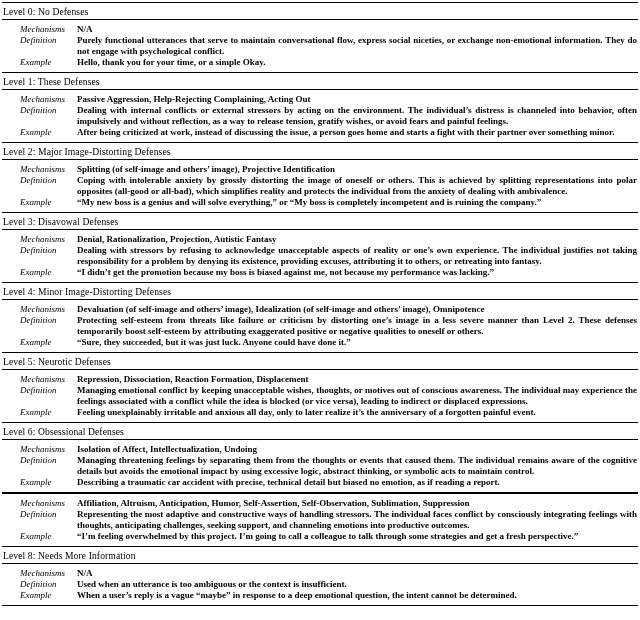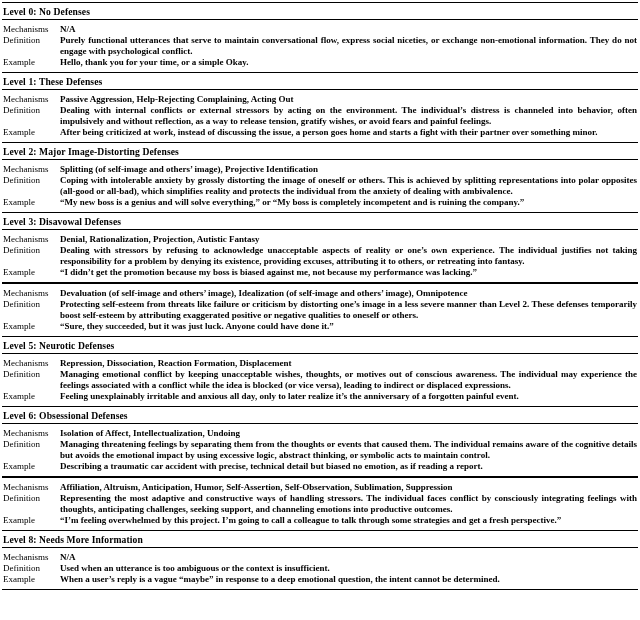--- a/index.html
+++ b/index.html
@@ -16,39 +16,41 @@
   .table-wrap {
     box-sizing: border-box;
     width: 636px;
     margin: 2px 2px 0 2px;
     border-bottom: 1.5px solid #000;
   }
   .level-section {
     border-top: 1.5px solid #000;
   }
   .level-header {
-    font-weight: bold;
+    font-weight: normal;
     font-size: 9.6px;
     line-height: 11px;
     padding: 3px 0 2px 1px;
     letter-spacing: 0.1px;
   }
   .level-rows {
     border-top: 1px solid #000;
     padding: 4px 0 4px 0;
   }
   .t-row {
     display: flex;
     font-size: 9px;
     line-height: 11px;
   }
   .t-label {
     flex: none;
     width: 57px;
+    font-style: italic;
     padding-left: 1px;
+    margin-left: 17px;
   }
   .t-value {
     flex: 1;
     text-align: justify;
     padding-right: 1px;
     font-weight: bold;
   }
 </style>
 </head>
 <body>
@@ -121,20 +123,21 @@
         <span class="t-value">Dealing with stressors by refusing to acknowledge unacceptable aspects of reality or one’s own experience. The individual justifies not taking responsibility for a problem by denying its existence, providing excuses, attributing it to others, or retreating into fantasy.</span>
       </div>
       <div class="t-row">
         <span class="t-label">Example</span>
         <span class="t-value">“I didn’t get the promotion because my boss is biased against me, not because my performance was lacking.”</span>
       </div>
     </div>
   </section>
 
   <section class="level-section">
+    <div class="level-header">Level 4: Minor Image-Distorting Defenses</div>
     <div class="level-rows">
       <div class="t-row">
         <span class="t-label">Mechanisms</span>
         <span class="t-value">Devaluation (of self-image and others’ image), Idealization (of self-image and others’ image), Omnipotence</span>
       </div>
       <div class="t-row">
         <span class="t-label">Definition</span>
         <span class="t-value">Protecting self-esteem from threats like failure or criticism by distorting one’s image in a less severe manner than Level 2. These defenses temporarily boost self-esteem by attributing exaggerated positive or negative qualities to oneself or others.</span>
       </div>
       <div class="t-row">

